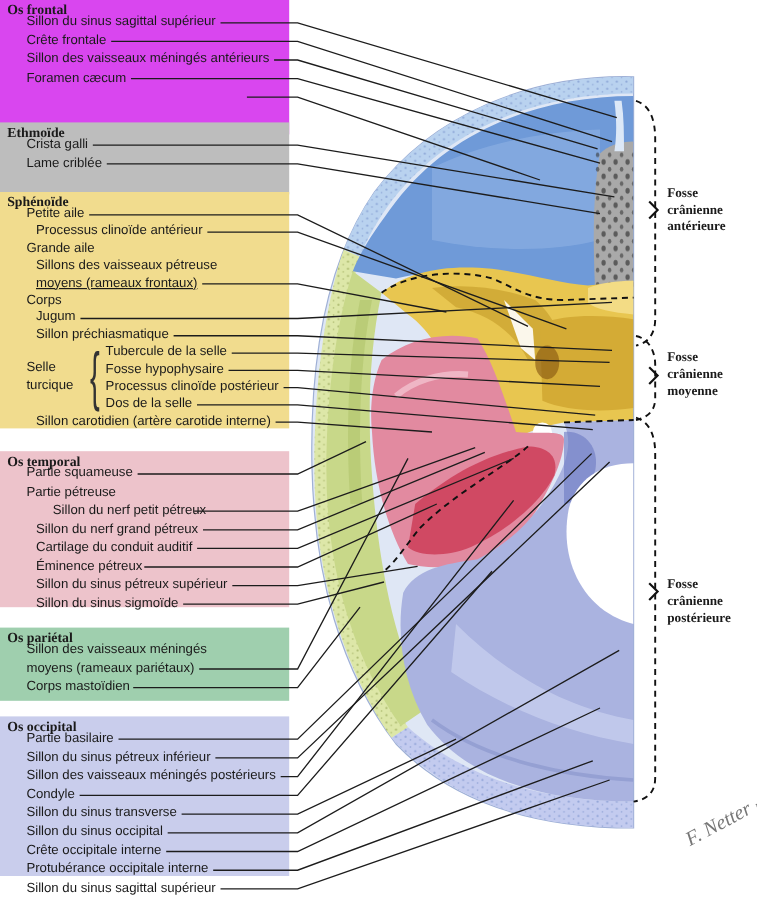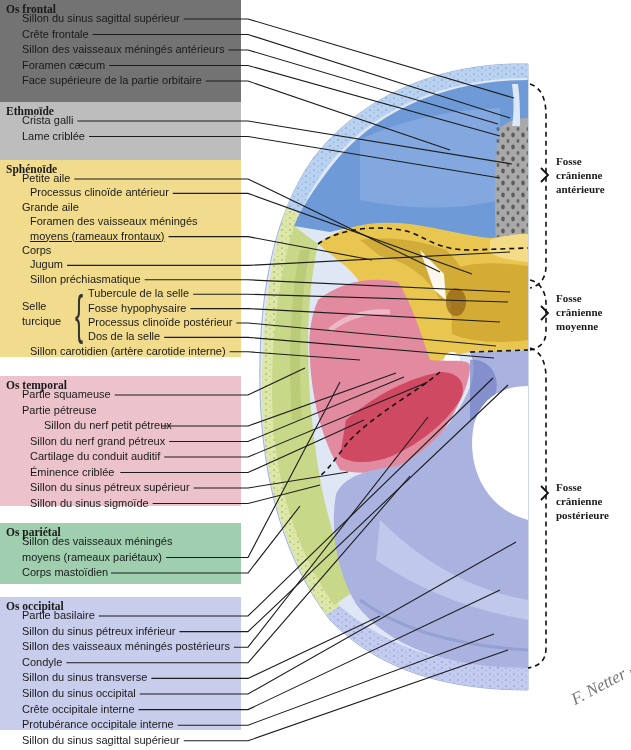--- a/index.html
+++ b/index.html
@@ -14,39 +14,38 @@
   #art { position: absolute; left: 0; top: 0; }
   .sig { position: absolute; left: 568px; top: 672px; font-family: "Liberation Serif", "DejaVu Serif", serif;
          font-style: italic; font-size: 17px; color: #777; transform: rotate(-28deg); white-space: nowrap; }
   .sig small { font-size: 8px; }
   .curly { position: absolute; font-size: 40px; line-height: 40px; font-weight: 200; color: #333; }
 </style>
 </head>
 <body>
 
 <div id="panels">
-    <div class="panel" style="top: 0px; height: 112px; background: #737373;">
+    <div class="panel" style="top: 0px; height: 112px; background: #d946ef;">
       <div class="panel-title" style="top: 3px;">Os frontal</div>
       <div class="lbl" style="left: 22px; top: 12px;">Sillon du sinus sagittal supérieur</div>
       <div class="lbl" style="left: 22px; top: 27.5px;">Crête frontale</div>
       <div class="lbl" style="left: 22px; top: 43px;">Sillon des vaisseaux méningés antérieurs</div>
       <div class="lbl" style="left: 22px; top: 58.5px;">Foramen cæcum</div>
-      <div class="lbl" style="left: 22px; top: 74px;">Face supérieure de la partie orbitaire</div>
     </div>
     <div class="panel" style="top: 102px; height: 60px; background: rgb(189, 189, 189);">
       <div class="panel-title" style="top: 3px;">Ethmoïde</div>
       <div class="lbl" style="left: 22px; top: 12px;">Crista galli</div>
       <div class="lbl" style="left: 22px; top: 27.5px;">Lame criblée</div>
     </div>
     <div class="panel" style="top: 160px; height: 197px; background: rgb(241, 220, 142);">
       <div class="panel-title" style="top: 3px;">Sphénoïde</div>
       <div class="lbl" style="left: 22px; top: 12px;">Petite aile</div>
       <div class="lbl" style="left: 30px; top: 26.4px;">Processus clinoïde antérieur</div>
       <div class="lbl" style="left: 22px; top: 40.8px;">Grande aile</div>
-      <div class="lbl" style="left: 30px; top: 55.2px;">Foramen des vaisseaux méningés</div>
+      <div class="lbl" style="left: 30px; top: 55.2px;">Sillons des vaisseaux pétreuse</div>
       <div class="lbl" style="left: 30px; top: 69.6px; text-decoration: underline;">moyens (rameaux frontaux)</div>
       <div class="lbl" style="left: 22px; top: 84px;">Corps</div>
       <div class="lbl" style="left: 30px; top: 98.4px;">Jugum</div>
       <div class="lbl" style="left: 30px; top: 112.8px;">Sillon préchiasmatique</div>
       <div class="lbl" style="left: 88px; top: 127.2px;">Tubercule de la selle</div>
       <div class="lbl" style="left: 88px; top: 141.6px;">Fosse hypophysaire</div>
       <div class="lbl" style="left: 88px; top: 156px;">Processus clinoïde postérieur</div>
       <div class="lbl" style="left: 88px; top: 170.4px;">Dos de la selle</div>
       <div class="lbl" style="left: 30px; top: 184.8px;">Sillon carotidien (artère carotide interne)</div>
       <div class="lbl" style="left: 22px; top: 139.2px; line-height: 15px;">
@@ -55,21 +54,21 @@
       </div>
       <div class="curly" style="left: 70px; top: 127.2px; font-size: 54px; line-height: 54px; transform: scaleX(0.45);">{</div>
     </div>
     <div class="panel" style="top: 376px; height: 130px; background: rgb(237, 195, 203);">
       <div class="panel-title" style="top: 3px;">Os temporal</div>
       <div class="lbl" style="left: 22px; top: 12px;">Partie squameuse</div>
       <div class="lbl" style="left: 22px; top: 27.5px;">Partie pétreuse</div>
       <div class="lbl" style="left: 44px; top: 43px; text-align: right;">Sillon du nerf petit pétreux</div>
       <div class="lbl" style="left: 30px; top: 58.5px;">Sillon du nerf grand pétreux</div>
       <div class="lbl" style="left: 30px; top: 74px;">Cartilage du conduit auditif</div>
-      <div class="lbl" style="left: 30px; top: 89.5px;">Éminence criblée</div>
+      <div class="lbl" style="left: 30px; top: 89.5px;">Éminence pétreux</div>
       <div class="lbl" style="left: 30px; top: 105px;">Sillon du sinus pétreux supérieur</div>
       <div class="lbl" style="left: 30px; top: 120.5px;">Sillon du sinus sigmoïde</div>
     </div>
     <div class="panel" style="top: 523px; height: 61px; background: rgb(159, 207, 174);">
       <div class="panel-title" style="top: 3px;">Os pariétal</div>
       <div class="lbl" style="left: 22px; top: 12px;">Sillon des vaisseaux méningés</div>
       <div class="lbl" style="left: 22px; top: 27.5px;">moyens (rameaux pariétaux)</div>
       <div class="lbl" style="left: 22px; top: 43px;">Corps mastoïdien</div>
     </div>
     <div class="panel" style="top: 597px; height: 133px; background: rgb(201, 205, 236);">

